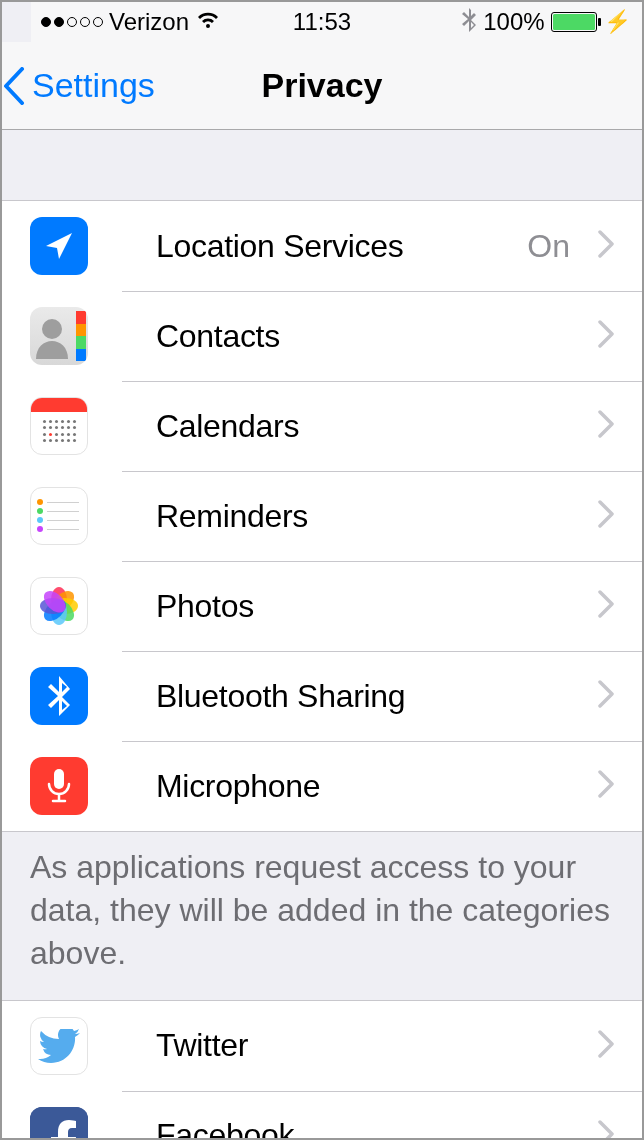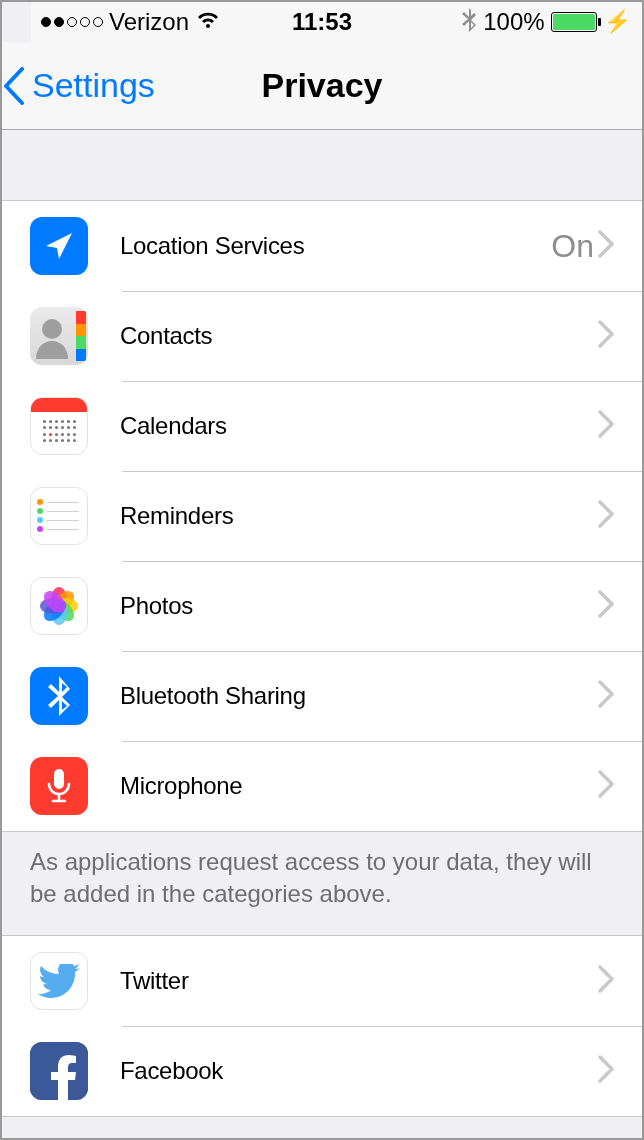--- a/index.html
+++ b/index.html
@@ -5,44 +5,44 @@
 * { margin: 0; padding: 0; box-sizing: border-box; }
 html, body { width: 644px; height: 1140px; font-family: -apple-system, "Helvetica Neue", Helvetica, Arial, sans-serif; background: #efeff4; color: #000; -webkit-font-smoothing: antialiased; }
 .device { width: 644px; height: 1140px; background: #efeff4; border: 2px solid #999; position: relative; overflow: hidden; }
 
 
 .status-bar { height: 40px; background: #f7f7f8; display: flex; align-items: center; justify-content: space-between; padding: 0 10px; font-size: 24px; font-weight: 400; color: #000; margin-left: 29px; }
 .status-left { display: flex; align-items: center; gap: 6px; }
 .signal { display: flex; align-items: center; gap: 3px; }
 .dot { width: 10px; height: 10px; border-radius: 50%; border: 1.5px solid #000; }
 .dot.filled { background: #000; }
-.status-center { position: absolute; left: 50%; transform: translateX(-50%); font-weight: 700; }
+.status-center { position: absolute; left: 50%; transform: translateX(-50%); font-weight: 400; }
 .status-right { display: flex; align-items: center; gap: 6px; }
 .battery { width: 46px; height: 20px; border: 1.6px solid #000; border-radius: 3px; position: relative; display: inline-block; }
 .battery::after { content:""; position:absolute; right:-5px; top:5px; width:3px; height:8px; background:#000; border-radius:1px; }
 .battery-fill { position:absolute; left:1px; top:1px; bottom:1px; right:1px; background:#4cd964; border-radius:1.5px; }
 .charge { font-size:22px; margin-left:2px; }
 
 
 .nav-bar { height: 88px; background: #f7f7f8; border-bottom: 1px solid #a9a9ab; display: flex; align-items: center; position: relative; }
 .nav-back { display: flex; align-items: center; gap: 6px; color: #007aff; font-size: 34px; }
 .nav-back svg { width: 24px; height: 38px; }
 .nav-title { position: absolute; left: 50%; transform: translateX(-50%); font-size: 34px; font-weight: 700; }
 
 
 .section-gap { height: 70px; }
 .list { background: #fff; border-top: 1px solid #c8c7cc; border-bottom: 1px solid #c8c7cc; }
 .row { display: flex; align-items: center; height: 90px; padding: 0 28px 0 28px; position: relative; }
 .row + .row::before { content:""; position:absolute; top:0; left:120px; right:0; height:1px; background:#c8c7cc; }
 .row .icon { width: 58px; height: 58px; border-radius: 12px; margin-right: 32px; display:flex; align-items:center; justify-content:center; flex-shrink:0; }
-.row .label { font-size: 24px; flex: 1; font-weight: 400; letter-spacing: -0.3px; }
-.row .value { font-size: 32px; color: #8e8e93; margin-right: 4px; }
+.row .label { font-size: 32px; flex: 1; font-weight: 400; letter-spacing: -0.3px; margin-left: 36px; }
+.row .value { font-size: 32px; color: #8e8e93; margin-right: 28px; }
 .row .chevron { color: #c7c7cc; }
 .row .chevron svg { width: 16px; height: 28px; }
-.footer { padding: 14px 28px 24px; color: #6d6d72; font-size: 24px; line-height: 1.35; border-radius: 23px; }
+.footer { padding: 14px 28px 24px; color: #6d6d72; font-size: 32px; line-height: 1.35; border-radius: 23px; }
 
 
 .ic-location { background:#007aff; }
 .ic-contacts { background:linear-gradient(#eaeaea,#d8d8d8); position:relative; overflow:hidden; }
 .ic-calendars { background:#fff; border:1px solid #e3e3e3; position:relative; overflow:hidden; }
 .ic-reminders { background:#fff; border:1px solid #e3e3e3; position:relative; }
 .ic-photos { background:#fff; border:1px solid #e3e3e3; }
 .ic-bluetooth { background:#007aff; }
 .ic-microphone { background:#ff3b30; }
 .ic-twitter { background:#fff; border:1px solid #e3e3e3; }

